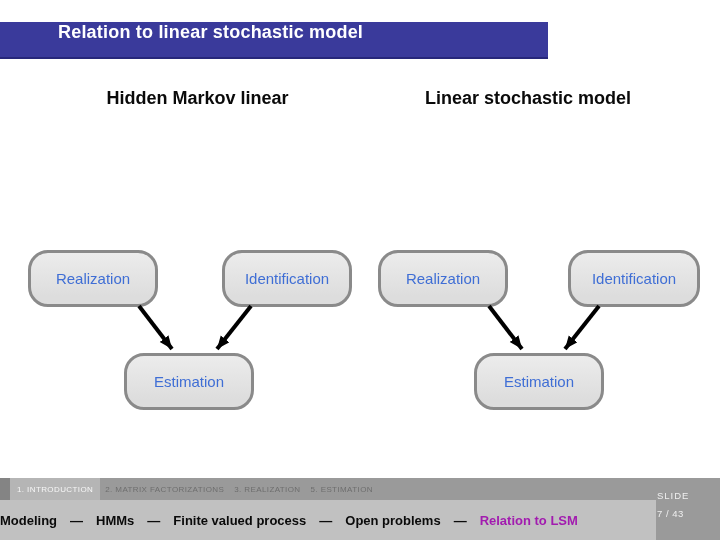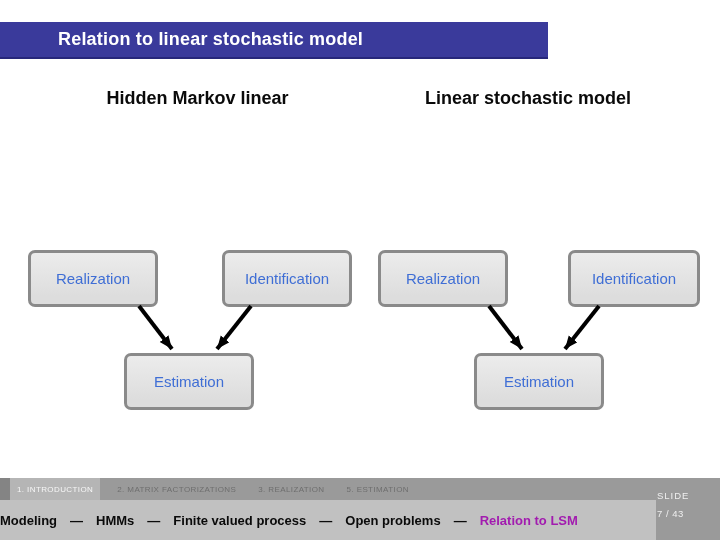--- a/index.html
+++ b/index.html
@@ -5,37 +5,37 @@
   html,body{margin:0;padding:0;background:#fff;}
   .slide{
     position:relative;width:720px;height:540px;background:#ffffff;overflow:hidden;
     font-family:"Liberation Sans","DejaVu Sans",sans-serif;
   }
   
   .title-bar{
     position:absolute;left:0;top:22px;width:548px;height:35px;
     background:var(--header-bar,#3A3A9B);
     border-bottom:2px solid #27277A;
-    display:flex;align-items:center;
+    display:flex;
   }
   .title-bar .title{
     color:#ffffff;font-size:18px;font-weight:bold;padding-left:58px;letter-spacing:.2px;
     white-space:nowrap;
   }
   
   .col-heading{
     position:absolute;top:88px;height:22px;text-align:center;
     font-size:18px;font-weight:bold;color:#0a0a0a;white-space:nowrap;
   }
   .col-heading.left{left:55px;width:285px;}
   .col-heading.right{left:388px;width:280px;}
   
   .node{
     position:absolute;width:130px;height:57px;box-sizing:border-box;
-    border:3px solid var(--node-border,#8A8A8A);border-radius:7px;
+    border:3px solid var(--node-border,#8A8A8A);border-radius:20px;
     background:linear-gradient(180deg,#ECECEC 0%,var(--node-fill,#DDDDDD) 85%);
     display:flex;align-items:center;justify-content:center;
     color:var(--node-text,#3F6ED5);font-size:15px;white-space:nowrap;
   }
   .n-l-real {left:28px; top:250px;}
   .n-l-ident{left:222px;top:250px;}
   .n-l-est  {left:124px;top:353px;}
   .n-r-real {left:378px;top:250px;}
   .n-r-ident{left:568px;top:250px;width:132px;}
   .n-r-est  {left:474px;top:353px;}
@@ -43,21 +43,21 @@
   
   .footer{
     position:absolute;left:0;top:478px;width:720px;height:62px;
     background:var(--footer-bg,#9A9A9A);
   }
   .nav-row{
     position:absolute;left:0;top:0;height:22px;display:flex;align-items:stretch;
   }
   .nav-square{width:10px;height:22px;background:#848484;}
   .nav-item{
-    display:flex;align-items:center;padding:0 5px;margin-left:12px;
+    display:flex;align-items:center;padding:0 5px;margin-left:0;
     font-size:8px;letter-spacing:.4px;color:#6E6E6E;white-space:nowrap;cursor:default;
   }
   .nav-item.active{
     background:var(--active-section-bg,#B5B5B5);color:#F7F7F7;padding:0 7px;margin-left:0;
   }
   .bottom-bar{
     position:absolute;left:0;top:22px;width:656px;height:40px;
     background:var(--bar-bg,#C1C1C1);
     display:flex;align-items:center;gap:13px;box-sizing:border-box;
   }

